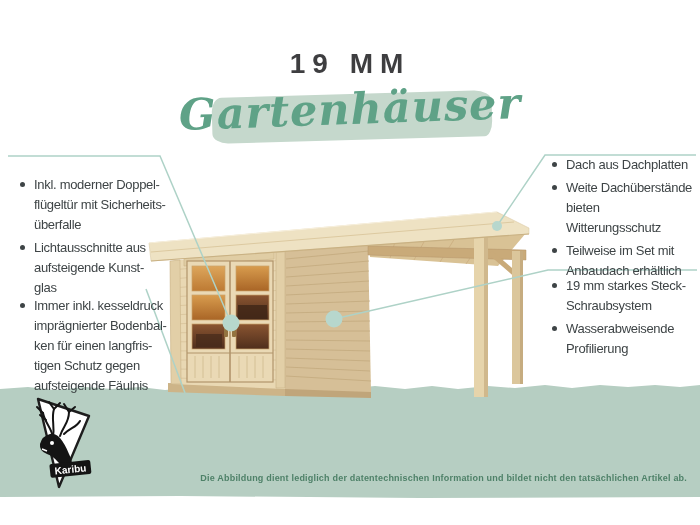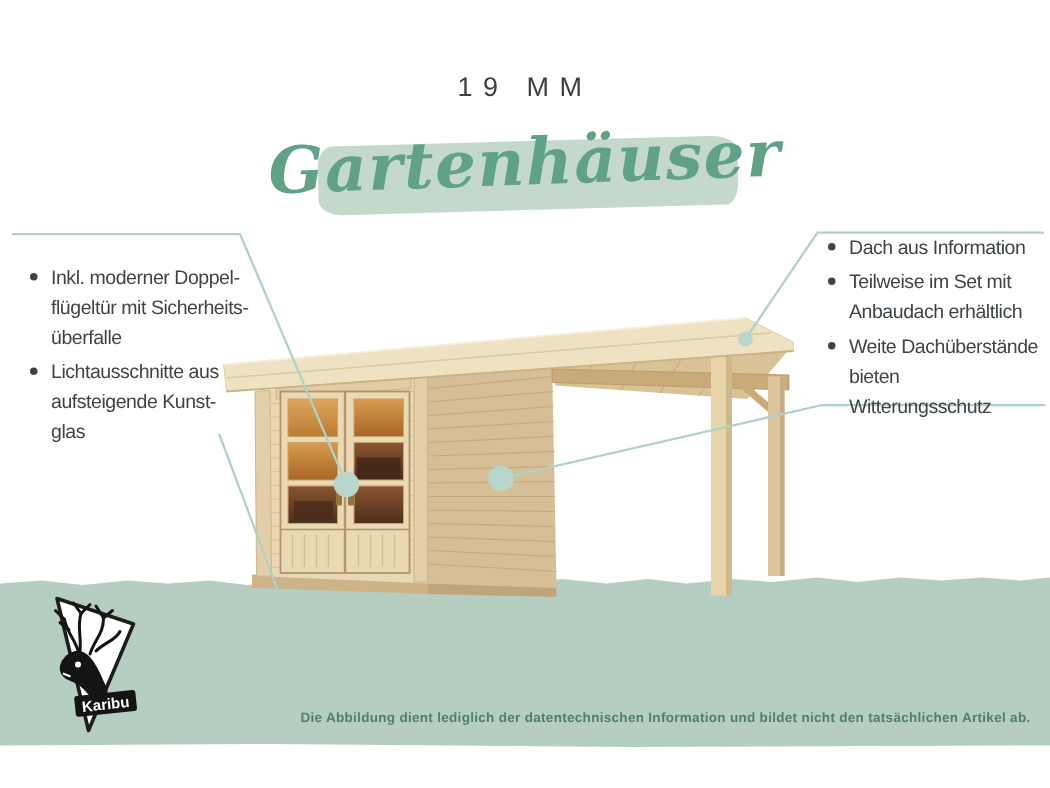--- a/index.html
+++ b/index.html
@@ -2,21 +2,21 @@
 <html><head>
 <meta charset="utf-8">
 <style>
   html,body{margin:0;padding:0;background:#ffffff;}
   .stage{position:relative;width:700px;height:525px;background:#ffffff;overflow:hidden;
          font-family:"Liberation Sans", sans-serif;color:#3e4446;}
   .stage svg{position:absolute;left:0;top:0;}
 
   
   .size-label{position:absolute;left:0;right:0;top:48px;text-align:center;
-    font-size:18px;letter-spacing:7px;color:#3e3e40;font-weight:400;}
+    font-size:28px;letter-spacing:7px;color:#3e3e40;font-weight:700;}
   .swash{position:absolute;left:212px;top:94px;width:280px;height:46px;
     background:#c5d8cc;transform:rotate(-1.6deg);border-radius:10px 18px 8px 16px / 14px 10px 16px 10px;}
   .category{position:absolute;left:0;right:0;top:84px;text-align:center;
     font-family:"DejaVu Serif","Liberation Serif",serif;font-style:italic;font-weight:bold;
     font-size:43px;color:#5fa287;transform:rotate(-2deg);letter-spacing:1px;}
 
   
   .callout{position:absolute;list-style:none;margin:0;padding:0;}
   .callout li{display:grid;grid-template-columns:14px 1fr;margin-bottom:3px;}
   .callout .dot{width:5px;height:5px;border-radius:50%;background:#3e4446;margin-top:7px;}
@@ -209,34 +209,56 @@
 überfalle</span>
       </li>
     <li>
         <span class="dot"></span>
         <span class="txt">Lichtausschnitte aus
 aufsteigende Kunst-
 glas</span>
       </li>
   </ul>
 
+  <ul class="callout" id="co-floor">
+    <li>
+        <span class="dot"></span>
+        <span class="txt">Immer inkl. kesseldruck
+imprägnierter Bodenbal-
+ken für einen langfris-
+tigen Schutz gegen
+aufsteigende Fäulnis</span>
+      </li>
+  </ul>
 
   <ul class="callout" id="co-roof">
     <li>
         <span class="dot"></span>
-        <span class="txt">Dach aus Information</span>
+        <span class="txt">Dach aus Dachplatten</span>
+      </li>
+    <li>
+        <span class="dot"></span>
+        <span class="txt">Weite Dachüberstände
+bieten Witterungsschutz</span>
       </li>
     <li>
         <span class="dot"></span>
         <span class="txt">Teilweise im Set mit
 Anbaudach erhältlich</span>
       </li>
-    <li>
-        <span class="dot"></span>
-        <span class="txt">Weite Dachüberstände
-bieten Witterungsschutz</span>
-      </li>
-  </ul>
-
+  </ul>
+
+  <ul class="callout" id="co-wall">
+    <li>
+        <span class="dot"></span>
+        <span class="txt">19 mm starkes Steck-
+Schraubsystem</span>
+      </li>
+    <li>
+        <span class="dot"></span>
+        <span class="txt">Wasserabweisende
+Profilierung</span>
+      </li>
+  </ul>
 
   <div class="disclaimer">Die Abbildung dient lediglich der datentechnischen Information und bildet nicht den tatsächlichen Artikel ab.</div>
 
 </div>
 
 </body></html>

